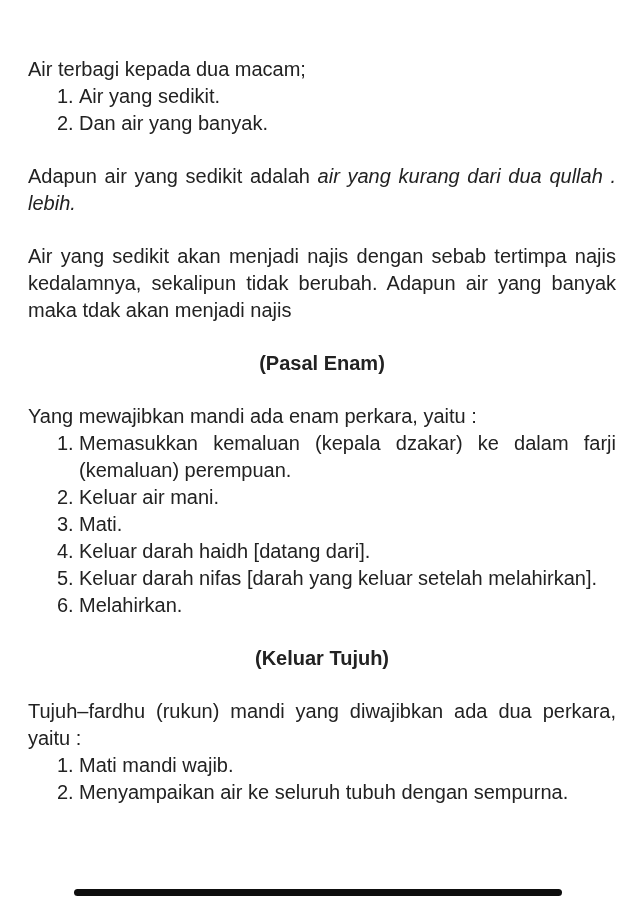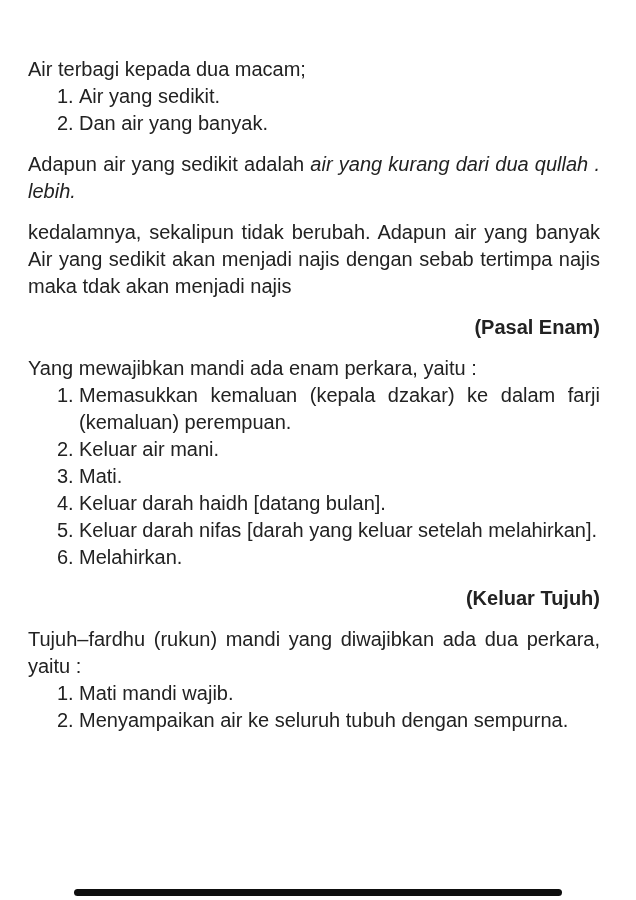--- a/index.html
+++ b/index.html
@@ -5,26 +5,26 @@
   html, body { margin: 0; padding: 0; }
   body {
     width: 636px; height: 900px;
     background: #ffffff;
     font-family: "Liberation Sans", sans-serif;
     font-size: 20px; line-height: 27px;
     color: #222222;
     -webkit-font-smoothing: antialiased;
   }
   .page { position: relative; width: 636px; height: 900px; overflow: hidden; background: #ffffff; }
-  .content { padding: 56px 36px 0 28px; }
-  .block + .block { margin-top: 14px; }
+  .content { padding: 56px 20px 0 28px; }
+  .block + .block { margin-top: 26px; }
   .line { text-align: left; }
   .jline { text-align: justify; text-align-last: justify; }
   .it { font-style: italic; }
-  .heading { font-weight: bold; text-align: right; }
+  .heading { font-weight: bold; text-align: center; }
   .list { }
   .li { display: flex; margin-left: 29px; }
   .num { flex: 0 0 22px; }
   .li-body { flex: 1; min-width: 0; }
   .gesture-bar {
     position: absolute; bottom: 4px; left: 50%;
     transform: translateX(-50%);
     width: 488px; height: 7px; border-radius: 4px;
     background: #0e0e0e;
   }
@@ -48,22 +48,22 @@
         </div>
       </div>
     </div>
 
     <div class="block">
       <div class="jline"><span>Adapun air yang sedikit adalah </span><span class="it">air yang kurang dari dua qullah .</span></div>
       <div class="line it">lebih.</div>
     </div>
 
     <div class="block">
+      <div class="jline">Air yang sedikit akan menjadi najis dengan sebab tertimpa najis</div>
       <div class="jline">kedalamnya, sekalipun tidak berubah. Adapun air yang banyak</div>
-      <div class="jline">Air yang sedikit akan menjadi najis dengan sebab tertimpa najis</div>
       <div class="line">maka tdak akan menjadi najis</div>
     </div>
 
     <div class="block heading">(Pasal Enam)</div>
 
     <div class="block">
       <div class="line">Yang mewajibkan mandi ada enam perkara, yaitu :</div>
       <div class="list">
         <div class="li">
           <span class="num">1.</span>
@@ -75,21 +75,21 @@
         <div class="li">
           <span class="num">2.</span>
           <div class="li-body line">Keluar air mani.</div>
         </div>
         <div class="li">
           <span class="num">3.</span>
           <div class="li-body line">Mati.</div>
         </div>
         <div class="li">
           <span class="num">4.</span>
-          <div class="li-body line">Keluar darah haidh [datang bulan].</div>
+          <div class="li-body line">Keluar darah haidh [datang dari].</div>
         </div>
         <div class="li">
           <span class="num">5.</span>
           <div class="li-body line">Keluar darah nifas [darah yang keluar setelah melahirkan].</div>
         </div>
         <div class="li">
           <span class="num">6.</span>
           <div class="li-body line">Melahirkan.</div>
         </div>
       </div>

